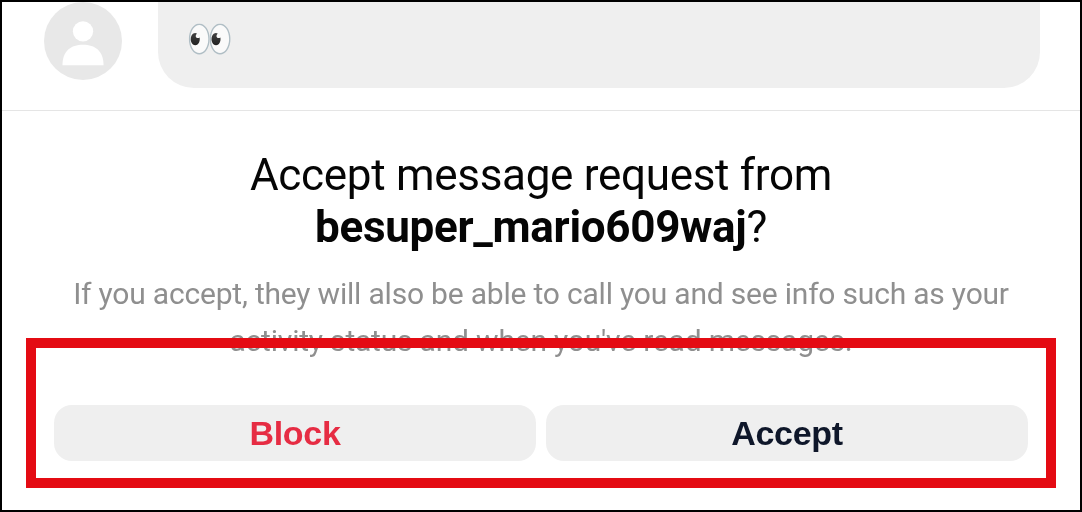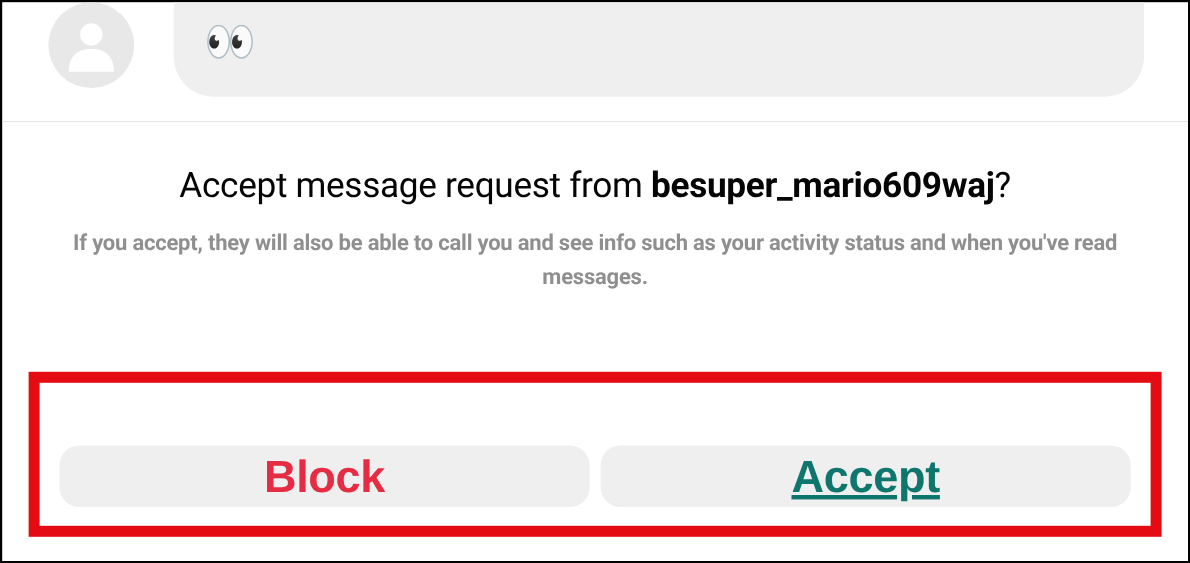--- a/index.html
+++ b/index.html
@@ -49,68 +49,67 @@
       display: flex;
       align-items: flex-start;
       font-size: 38px;
       line-height: 1;
     }
     .prompt-section {
       padding: 38px 40px 0 40px;
       text-align: center;
     }
     .prompt-heading {
-      font-size: 32px;
+      font-size: 44px;
       color: #050505;
       font-weight: 400;
       letter-spacing: -0.3px;
       margin-bottom: 18px;
     }
     .prompt-heading strong {
       font-weight: 700;
     }
     .prompt-subtext {
-      font-size: 20px;
+      font-size: 30px;
       color: #8f8f8f;
-      font-weight: 700;
+      font-weight: 400;
       line-height: 1.55;
       letter-spacing: -0.2px;
       padding: 0 8px;
     }
     .highlight-box {
       position: absolute;
       left: 24px;
       right: 24px;
       bottom: 22px;
       border: 10px solid #e40b13;
       height: 150px;
       padding: 17px 18px;
       display: flex;
       gap: 10px;
     }
     .action-btn {
       flex: 1;
       background: #efefef;
       border: none;
       border-radius: 18px;
-      font-size: 41px;
+      font-size: 34px;
       font-weight: 600;
       cursor: pointer;
       display: flex;
       align-items: center;
       justify-content: center;
       letter-spacing: -0.3px;
       margin-top: 40px;
     }
     .action-btn.danger {
       color: #e62c43;
     }
     .action-btn.normal {
-      color: #0f766e;
-      text-decoration: underline;
+      color: #0f172a;
     }
   </style>
 </head>
 <body>
 
 <div class="chat-area">
   <div class="avatar">
     <svg viewBox="0 0 24 24">
       <circle cx="12" cy="8" r="4.2" fill="#ffffff"></circle>
       <path d="M 3.5 22 C 3.5 16 7 13.5 12 13.5 C 17 13.5 20.5 16 20.5 22 Z" fill="#ffffff"></path>

